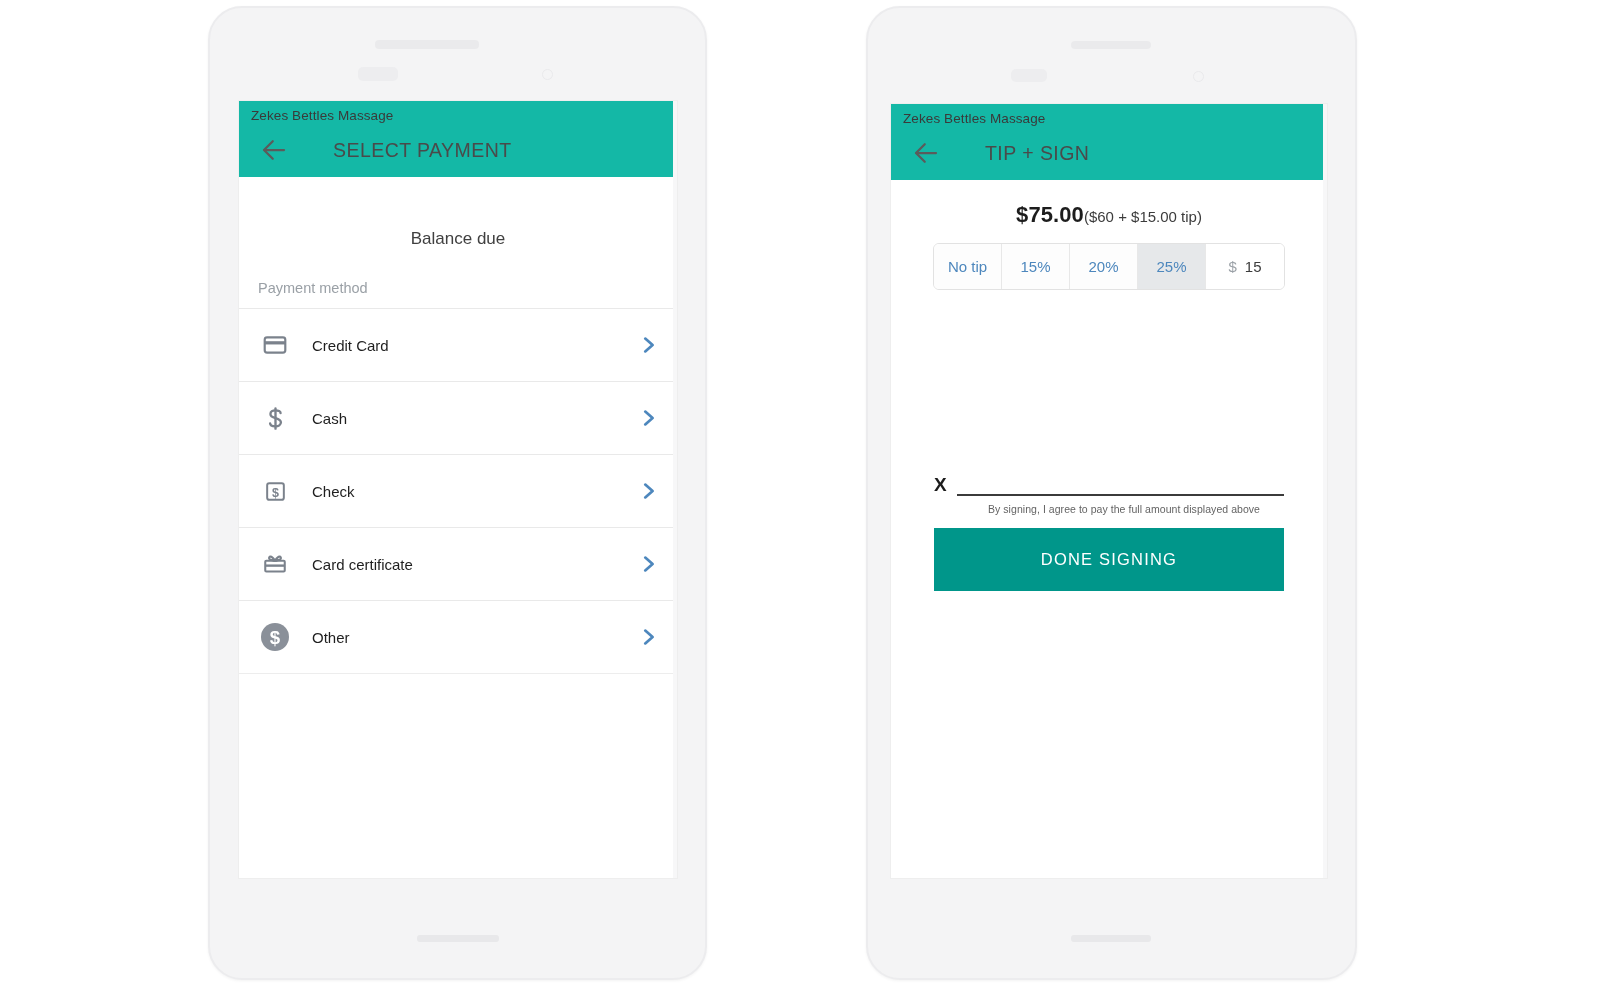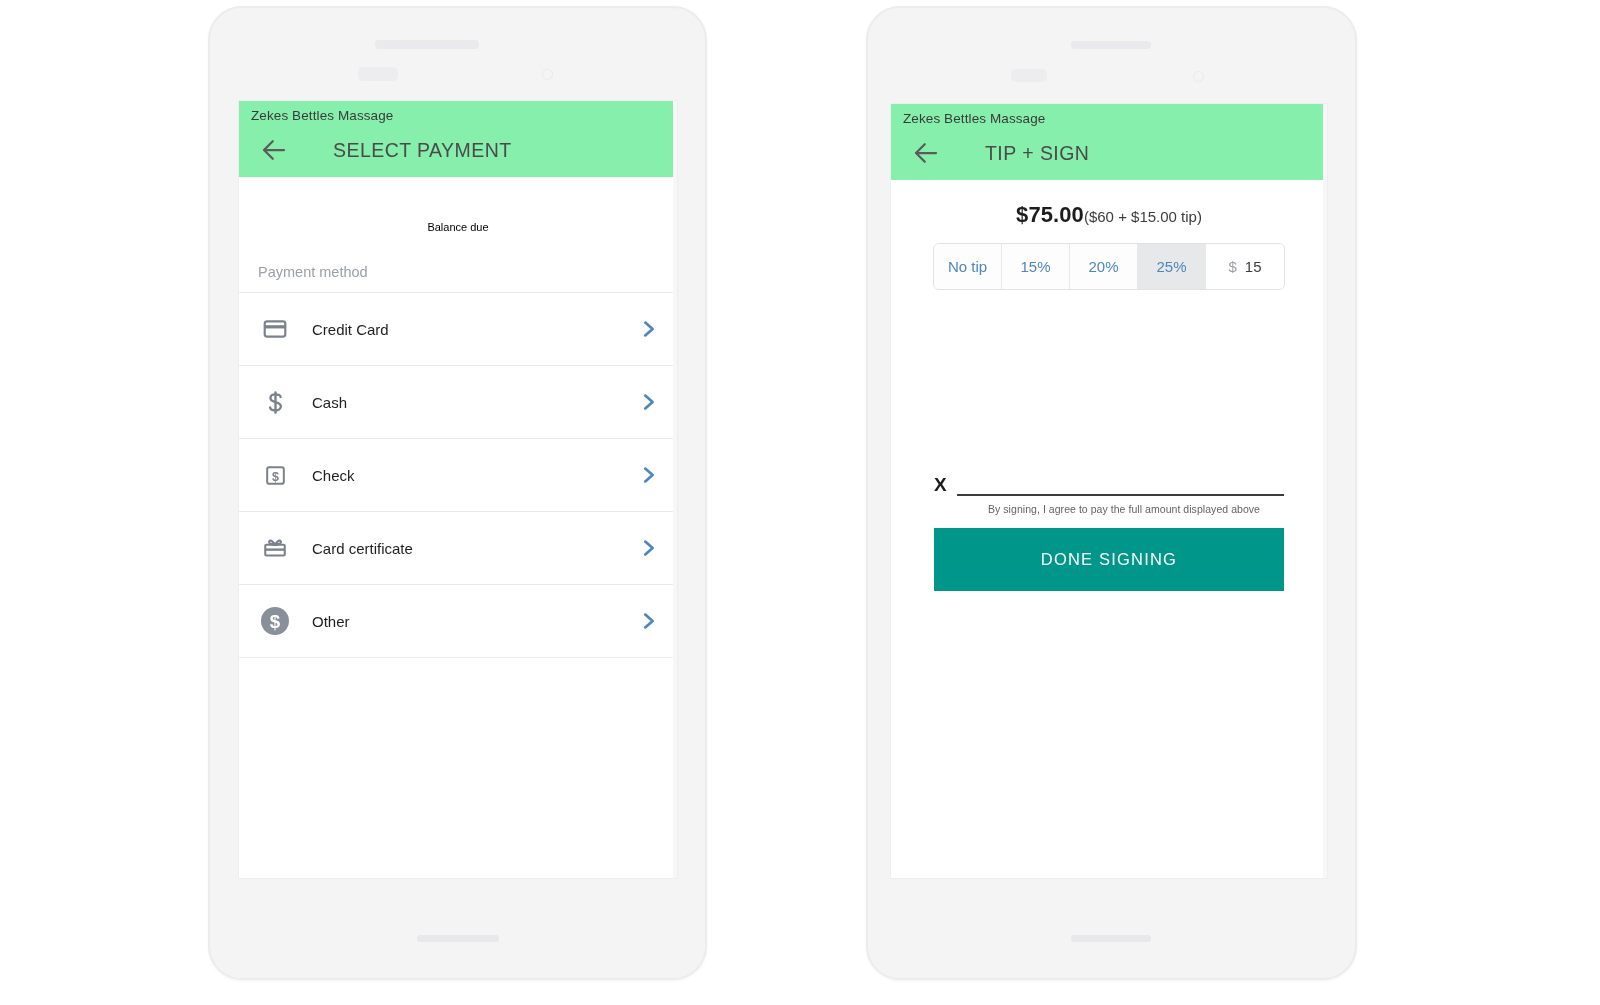--- a/index.html
+++ b/index.html
@@ -61,21 +61,21 @@
 
   .scroll-track {
     position: absolute;
     top: 0; right: 0;
     width: 4px; height: 100%;
     background: #f7f7f8;
   }
 
   
   .appbar {
-    background: #86efac;
+    background: #14b8a6;
     width: 100%;
     box-sizing: border-box;
   }
   .biz-name {
     font-size: 13.5px;
     color: #3a3a3a;
     padding: 7px 0 0 12px;
     letter-spacing: 0.1px;
     white-space: nowrap;
   }
@@ -104,23 +104,23 @@
     padding-top: 35px;
   }
   .amount-big {
     font-size: 38px;
     font-weight: bold;
     color: #1d1d1d;
     letter-spacing: 0.4px;
     line-height: 1.05;
   }
   .amount-sub {
-    font-size: 11px;
-    color: #000000;
-    margin-top: 9px;
+    font-size: 17px;
+    color: #404040;
+    margin-top: 17px;
   }
   .section-label {
     font-size: 14.5px;
     color: #9aa0a6;
     padding: 31px 0 12px 19px;
     border-bottom: 1px solid #e9e9e9;
   }
 
   .pm-row {
     display: flex;

